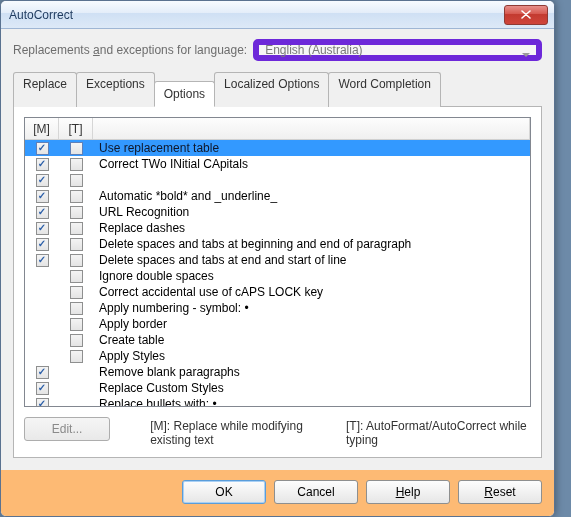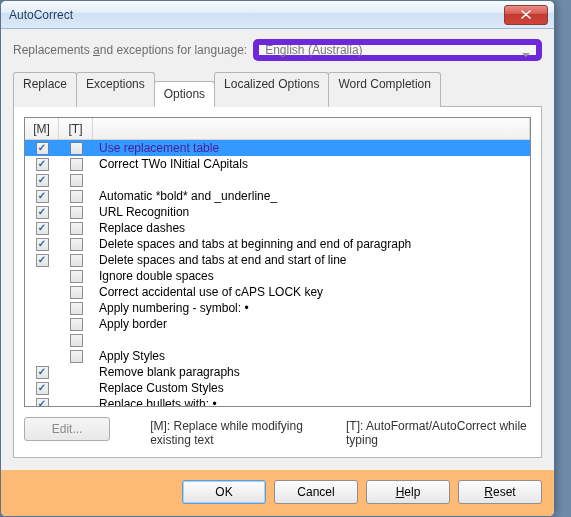--- a/index.html
+++ b/index.html
@@ -160,21 +160,21 @@
   }
   .row {
     display: flex;
     align-items: center;
     height: 16px;
     font-size: 12px;
     color: #000;
   }
   .row.selected {
     background: #3399ff;
-    color: #4c1d95;
+    color: #0f172a;
   }
   .cell-m, .cell-t {
     width: 34px;
     display:flex;
     align-items:center;
     justify-content:center;
   }
   .cell-lbl {
     flex:1;
     padding-left: 6px;
@@ -392,20 +392,21 @@
               <div class="cell-t">
                 <div class="cb"></div>
               </div>
               <div class="cell-lbl">Apply border</div>
             </div>
             <div class="row">
               <div class="cell-m"></div>
               <div class="cell-t">
                 <div class="cb"></div>
               </div>
+              <div class="cell-lbl">Create table</div>
             </div>
             <div class="row">
               <div class="cell-m"></div>
               <div class="cell-t">
                 <div class="cb"></div>
               </div>
               <div class="cell-lbl">Apply Styles</div>
             </div>
             <div class="row">
               <div class="cell-m">

